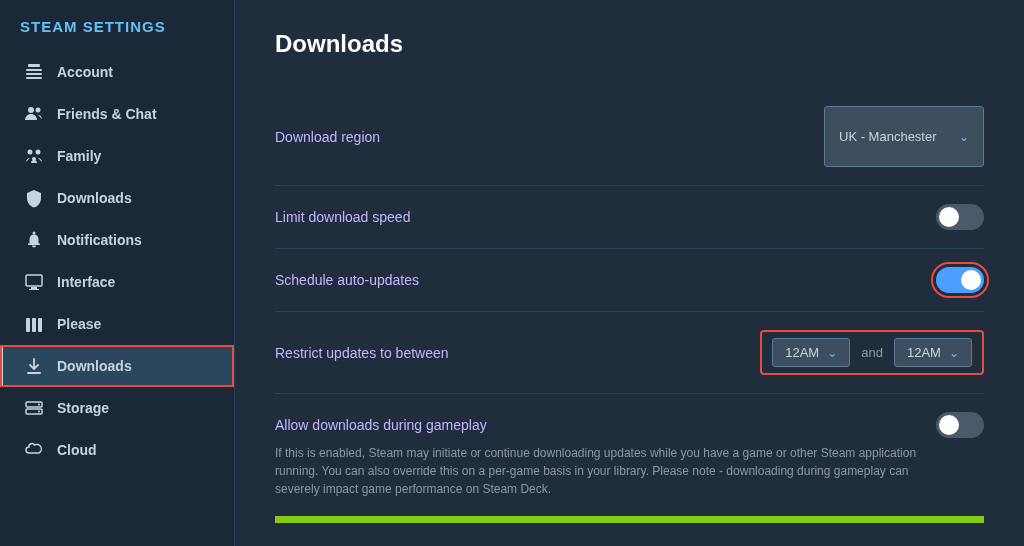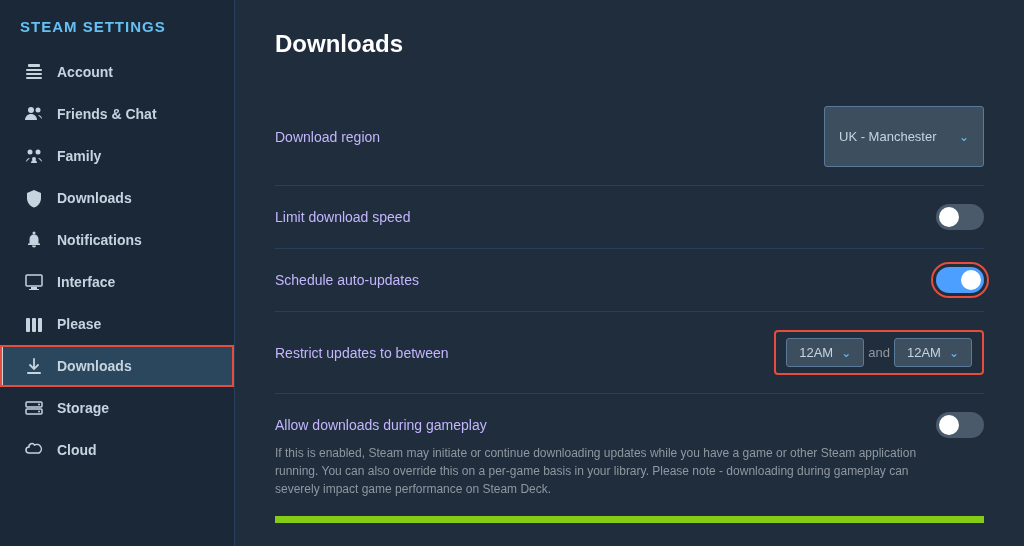--- a/index.html
+++ b/index.html
@@ -161,21 +161,21 @@
     .toggle-highlighted {
       outline: 2px solid #e74c3c;
       outline-offset: 3px;
       border-radius: 15px;
     }
 
     
     .time-pickers {
       display: flex;
       align-items: center;
-      gap: 4px;
+      gap: 11px;
       background: transparent;
       border: 2px solid #e74c3c;
       border-radius: 4px;
       padding: 6px 10px;
     }
     .time-picker {
       background: #3d4f5f;
       border: 1px solid #5a7a9a;
       border-radius: 3px;
       padding: 6px 12px;

